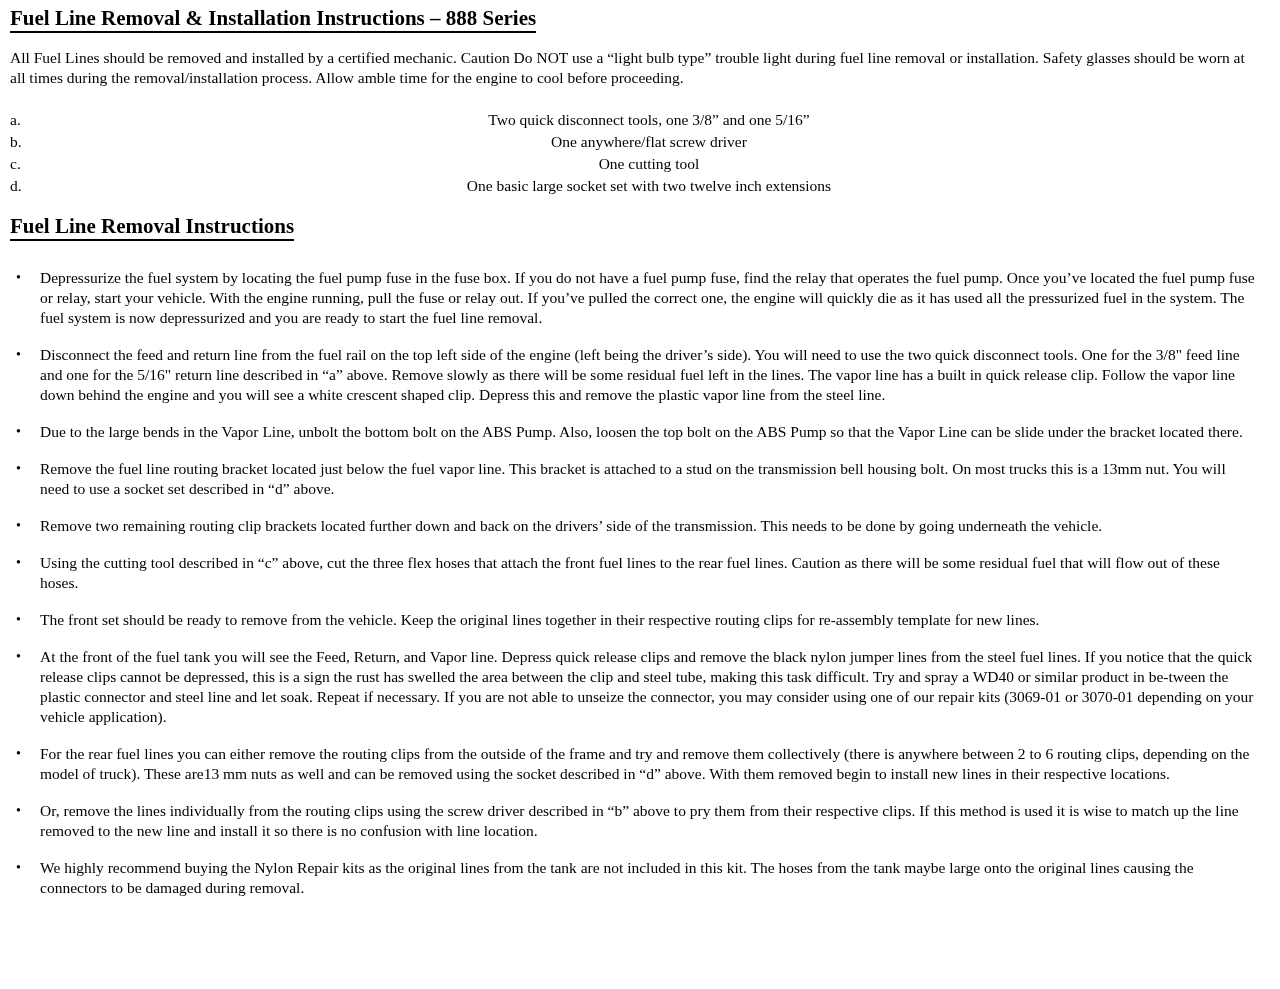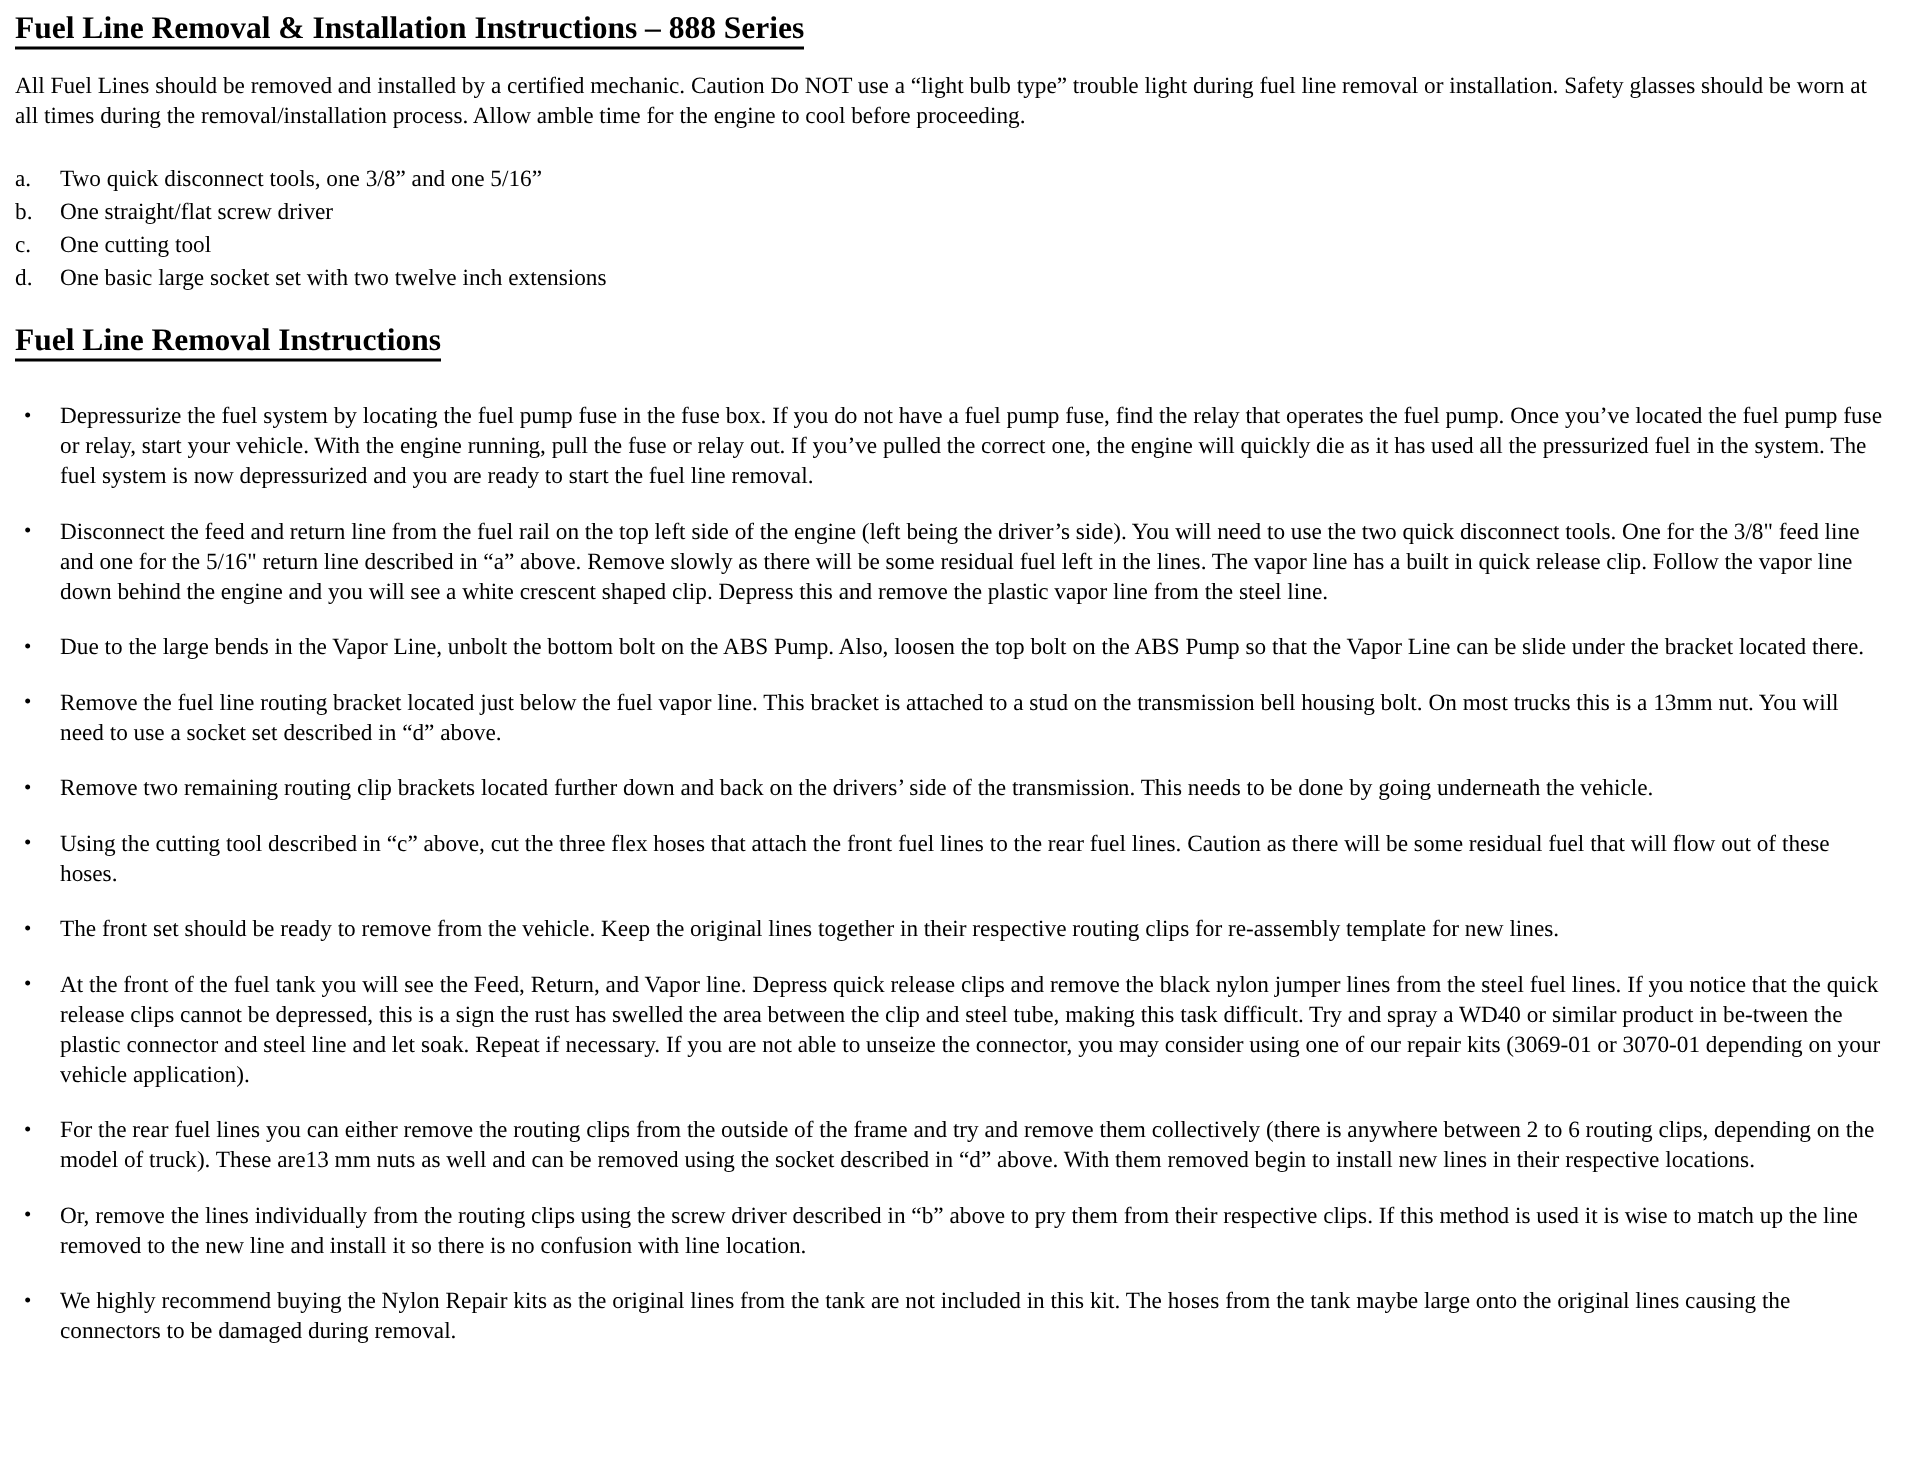--- a/index.html
+++ b/index.html
@@ -39,21 +39,21 @@
   }
   .tools-list {
     margin: 0 0 0 0;
     line-height: 22px;
   }
   .tool-row { display: flex; }
   .tool-marker {
     width: 30px;
     flex: 0 0 30px;
   }
-  .tool-text { flex: 1; }
+  .tool-text { flex: 1; text-align: center; }
   .tool-continuation {
     margin-left: 30px;
   }
   h2.section-title {
     font-size: 21px;
     line-height: 26px;
     font-weight: bold;
     margin: 16px 0 29px 0;
   }
   .steps { margin-top: 0; }
@@ -82,21 +82,21 @@
   <p class="intro">All Fuel Lines should be removed and installed by a certified mechanic. Caution Do NOT use a “light bulb type” trouble light during fuel line removal or installation. Safety glasses should be worn at all times during the removal/installation process. Allow amble time for the engine to cool before proceeding.</p>
 
 
   <div class="tools-list">
     <div class="tool-row">
       <span class="tool-marker">a.</span>
       <span class="tool-text">Two quick disconnect tools, one 3/8” and one 5/16”</span>
     </div>
     <div class="tool-row">
       <span class="tool-marker">b.</span>
-      <span class="tool-text">One straight/flat screw driver</span>
+      <span class="tool-text">One anywhere/flat screw driver</span>
     </div>
     <div class="tool-row">
       <span class="tool-marker">c.</span>
       <span class="tool-text">One cutting tool</span>
     </div>
     <div class="tool-row">
       <span class="tool-marker">d.</span>
       <span class="tool-text">One basic large socket set with two twelve inch extensions</span>
     </div>
   </div>

